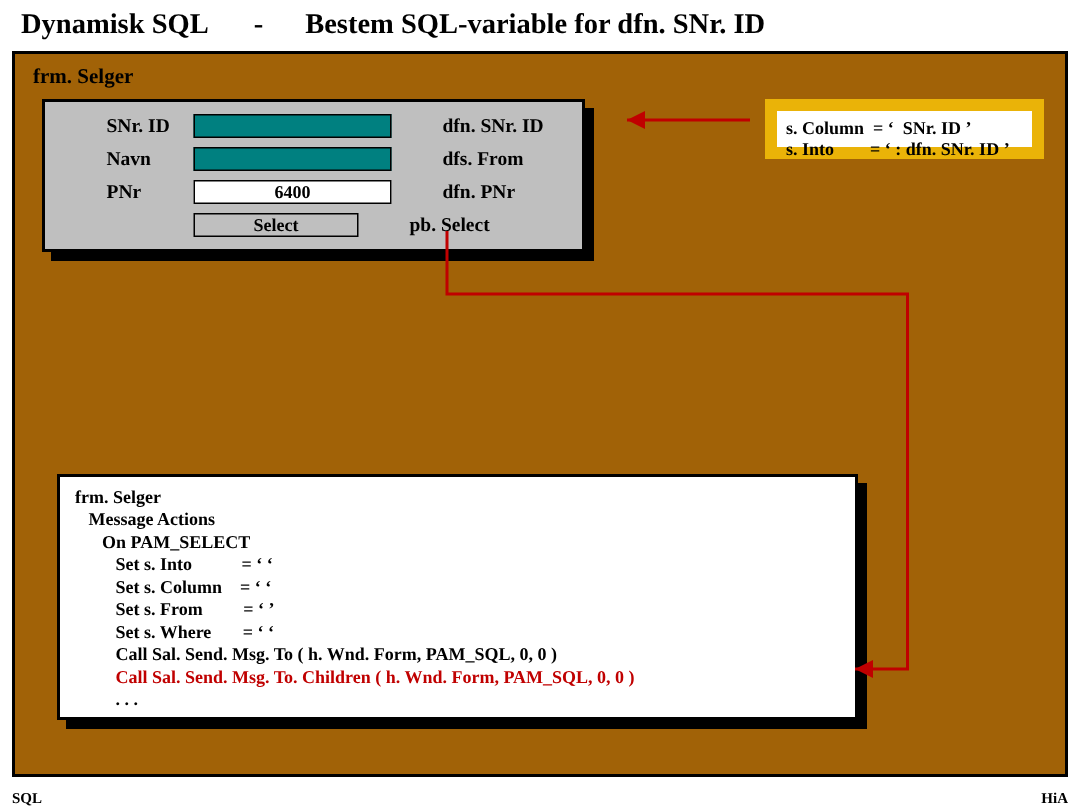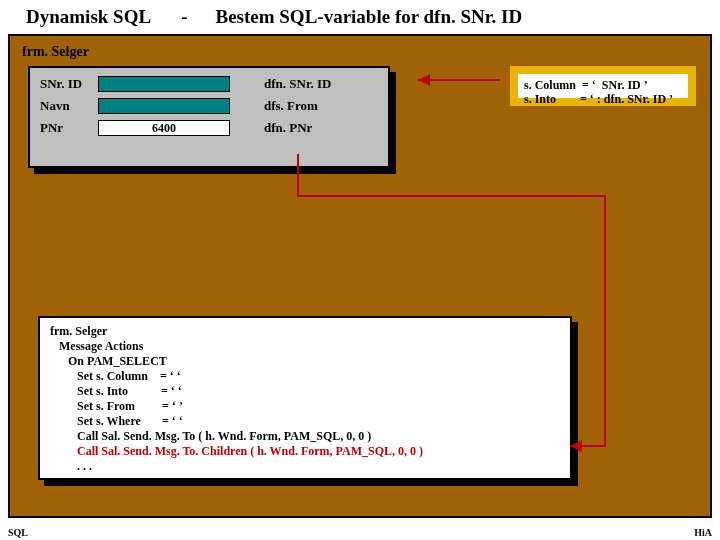--- a/index.html
+++ b/index.html
@@ -1,31 +1,31 @@
 <!DOCTYPE html>
 <html><head>
 <meta charset="utf-8">
 <style>
   * { box-sizing: border-box; margin: 0; padding: 0; }
   body { font-family: "Times New Roman", serif; background: #fff; width: 720px; height: 540px; position: relative; }
   .slide { position: absolute; inset: 0; }
-  .title-bar { padding: 6px 26px 4px; font-size: 19px; font-weight: bold; display: flex; align-items: baseline; }
+  .title-bar { padding: 6px 14px 4px; font-size: 19px; font-weight: bold; display: flex; align-items: baseline; }
   .title-left { }
   .title-dash { margin: 0 28px 0 30px; }
   .title-right { }
   .main { position: absolute; left: 8px; top: 34px; right: 8px; bottom: 22px; background: #a16207; border: 2px solid #000; }
   .footer-left { position: absolute; left: 8px; bottom: 2px; font-size: 10px; font-weight: bold; text-align: center; }
   .footer-right { position: absolute; right: 8px; bottom: 2px; font-size: 10px; font-weight: bold; }
 
   .form-label { position: absolute; left: 12px; top: 8px; font-size: 14px; font-weight: bold; color: #000; }
 
   .form-panel { position: absolute; left: 18px; top: 30px; width: 362px; height: 102px; }
   .form-panel .shadow { position: absolute; left: 6px; top: 6px; right: -6px; bottom: -6px; background: #000; }
   .form-panel .face { position: absolute; inset: 0; background: #bfbfbf; border: 2px solid #000; padding: 6px 10px; }
-  .row { display: flex; align-items: center; height: 20px; margin-bottom: 2px; }
+  .row { display: flex; align-items: center; height: 20px; margin-bottom: 2px; margin-left: 31px; }
   .row-label { width: 58px; font-size: 13px; font-weight: bold; }
   .row-box { width: 132px; height: 16px; background: #008080; border: 1px solid #000; margin-right: 34px; font-size: 12px; font-weight: bold; text-align: center; line-height: 14px; color:#000; }
   .row-box.white { background: #fff; }
   .row-name { font-size: 13px; font-weight: bold; }
   .row.select .row-name { }
   .select-btn { margin-left: 58px; width: 110px; height: 16px; background: #bfbfbf; border: 1px solid #000; font-size: 12px; font-weight: bold; text-align: center; line-height: 14px; }
 
   .info-panel { position: absolute; right: 14px; top: 30px; width: 186px; height: 40px; background: #fff; border: 8px solid #eab308; padding: 4px 6px; font-size: 12px; font-weight: bold; line-height: 14px; }
   .info-panel .line { white-space: pre; }
 
@@ -62,36 +62,40 @@
         <div class="row">
           <div class="row-label">Navn</div>
           <div class="row-box"></div>
           <div class="row-name">dfs. From</div>
         </div>
         <div class="row">
           <div class="row-label">PNr</div>
           <div class="row-box white">6400</div>
           <div class="row-name">dfn. PNr</div>
         </div>
+        <div class="row select">
+          <div class="select-btn">Select</div>
+          <div class="row-name" style="margin-left:34px">pb. Select</div>
+        </div>
       </div>
     </div>
 
     <div class="info-panel">
       <div class="line">s. Column  = ‘  SNr. ID ’</div>
       <div class="line">s. Into        = ‘ : dfn. SNr. ID ’</div>
     </div>
 
     <div class="code-panel">
       <div class="shadow"></div>
       <div class="face">
         <div class="code-line">frm. Selger</div>
         <div class="code-line">   Message Actions</div>
         <div class="code-line">      On PAM_SELECT</div>
+        <div class="code-line">         Set s. Into           = ‘ ‘</div>
         <div class="code-line">         Set s. Column    = ‘ ‘</div>
-        <div class="code-line">         Set s. Into           = ‘ ‘</div>
         <div class="code-line">         Set s. From         = ‘ ’</div>
         <div class="code-line">         Set s. Where       = ‘ ‘</div>
         <div class="code-line">         Call Sal. Send. Msg. To ( h. Wnd. Form, PAM_SQL, 0, 0 )</div>
         <div class="code-line hl">         Call Sal. Send. Msg. To. Children ( h. Wnd. Form, PAM_SQL, 0, 0 )</div>
         <div class="code-line">         . . .</div>
       </div>
     </div>
 
     <svg class="lines">
       <defs>

